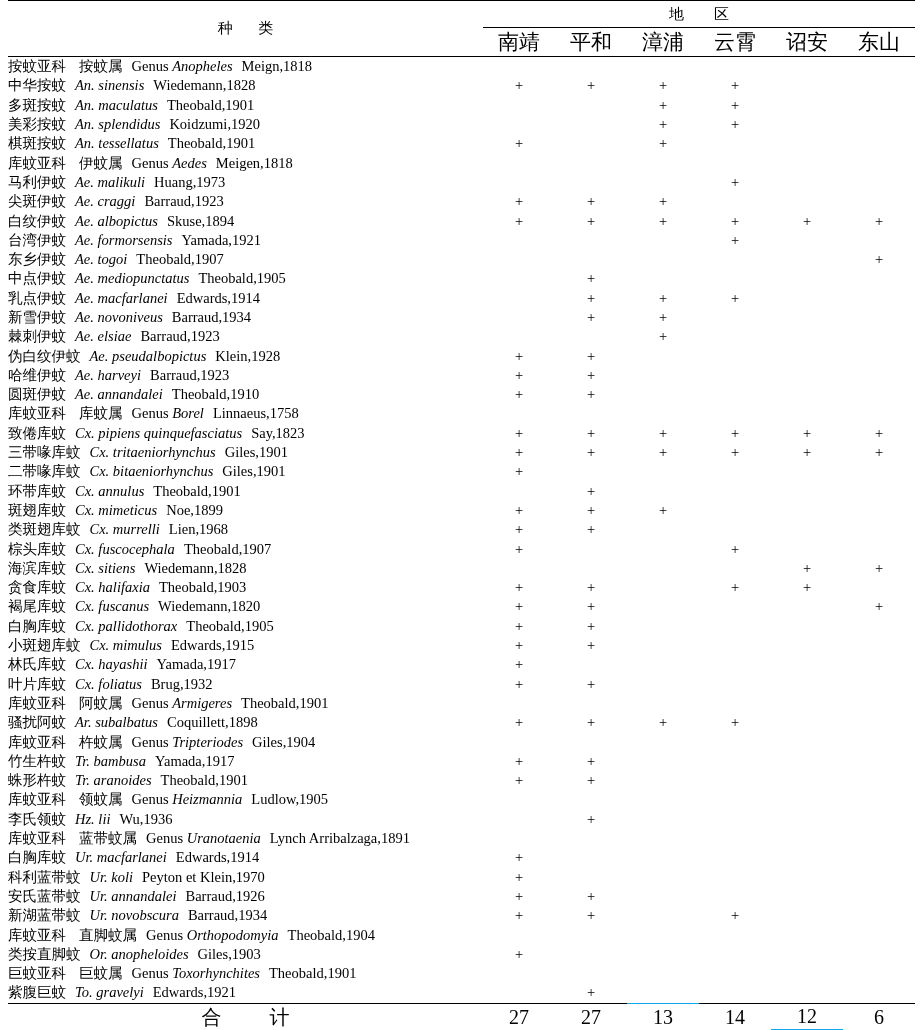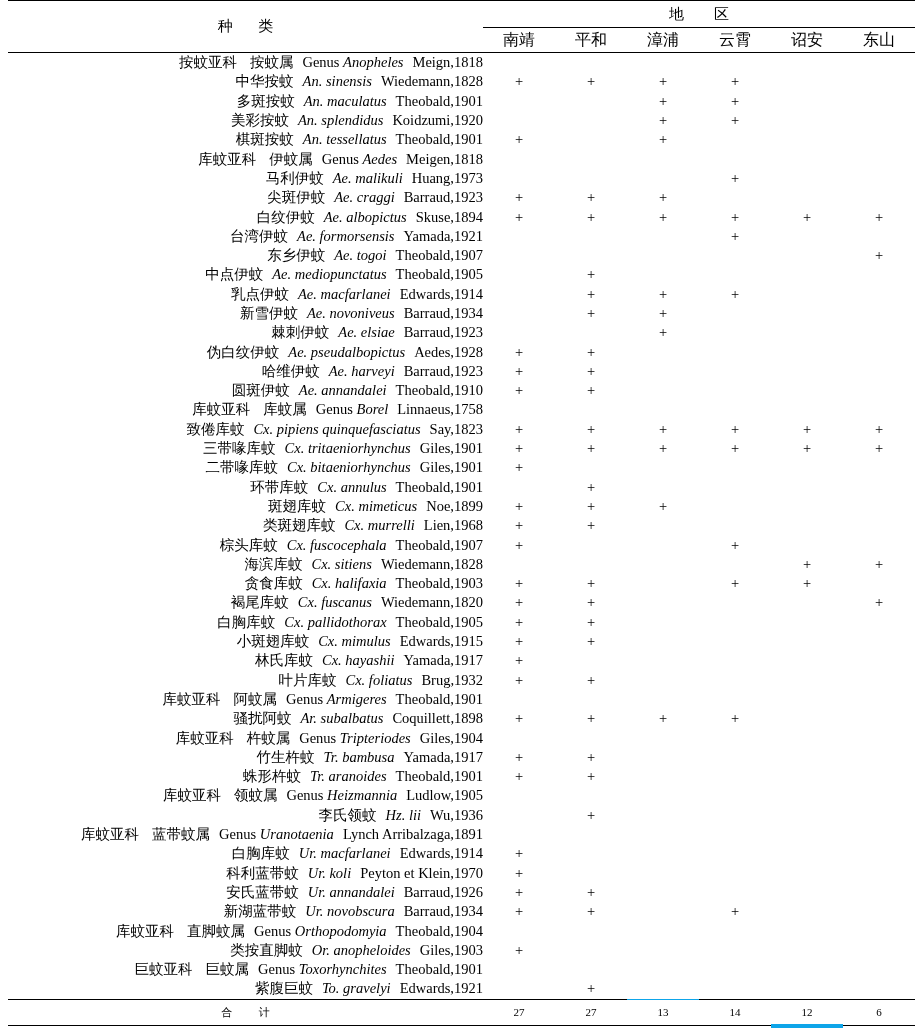--- a/index.html
+++ b/index.html
@@ -31,21 +31,21 @@
     vertical-align: middle;
   }
   
   .hdr-top td {
     height: 26px;
     font-size: 15px;
     text-align: center;
   }
   .hdr-sub td {
     height: 24px;
-    font-size: 16px;
+    font-size: 21px;
     text-align: center;
   }
   .rule-top { border-top: 1.6px solid #000; }
   .rule-mid { border-bottom: 1px solid #000; }
   .region-group {
     border-bottom: 1px solid #000;
   }
   .sp-label {
     letter-spacing: 0.35em;
     text-indent: 0.35em;
@@ -53,40 +53,40 @@
   .region-label {
     letter-spacing: 0.5em;
     text-indent: 0.5em;
   }
   
   tr.data-row td {
     height: 19.3px;
     font-size: 14.5px;
   }
   td.name-cell {
-    text-align: right;
+    text-align: left;
     white-space: nowrap;
     overflow: hidden;
   }
   .lvl-genus { padding-left: 18px; }
   .lvl-species { padding-left: 40px; }
   td.mark-cell {
     text-align: center;
     font-size: 14.5px;
   }
   .cn { font-family: "Liberation Serif", "DejaVu Serif", serif; }
   .sci { font-style: italic; }
   .au { font-style: normal; }
   .genus-lead { }
   .sp-gap { display: inline-block; width: 9px; }
   .genus-gap { display: inline-block; width: 13px; }
   
   tr.total-row td {
     height: 24px;
-    font-size: 11px;
+    font-size: 20px;
     text-align: center;
   }
   tr.total-row td.name-cell {
     text-align: center;
     letter-spacing: 0.7em;
     text-indent: 0.7em;
   }
   .note {
     margin-top: 3px;
     font-size: 14.5px;
@@ -255,21 +255,21 @@
         <tr class="data-row">
           <td class="name-cell lvl-species"><span class="cn">棘刺伊蚊</span><span class="sp-gap"></span><span class="sci">Ae. elsiae</span><span class="sp-gap"></span><span class="au">Barraud,1923</span></td>
           <td class="mark-cell"></td>
           <td class="mark-cell"></td>
           <td class="mark-cell">+</td>
           <td class="mark-cell"></td>
           <td class="mark-cell"></td>
           <td class="mark-cell"></td>
         </tr>
         <tr class="data-row">
-          <td class="name-cell lvl-species"><span class="cn">伪白纹伊蚊</span><span class="sp-gap"></span><span class="sci">Ae. pseudalbopictus</span><span class="sp-gap"></span><span class="au">Aedes,1928</span></td>
+          <td class="name-cell lvl-species"><span class="cn">伪白纹伊蚊</span><span class="sp-gap"></span><span class="sci">Ae. pseudalbopictus</span><span class="sp-gap"></span><span class="au">Klein,1928</span></td>
           <td class="mark-cell">+</td>
           <td class="mark-cell">+</td>
           <td class="mark-cell"></td>
           <td class="mark-cell"></td>
           <td class="mark-cell"></td>
           <td class="mark-cell"></td>
         </tr>
         <tr class="data-row">
           <td class="name-cell lvl-species"><span class="cn">哈维伊蚊</span><span class="sp-gap"></span><span class="sci">Ae. harveyi</span><span class="sp-gap"></span><span class="au">Barraud,1923</span></td>
           <td class="mark-cell">+</td>

